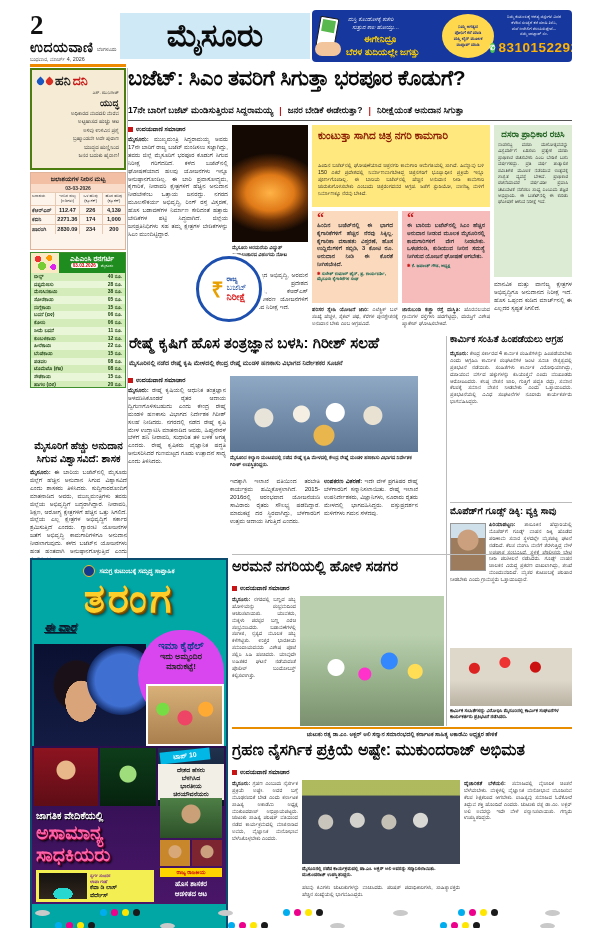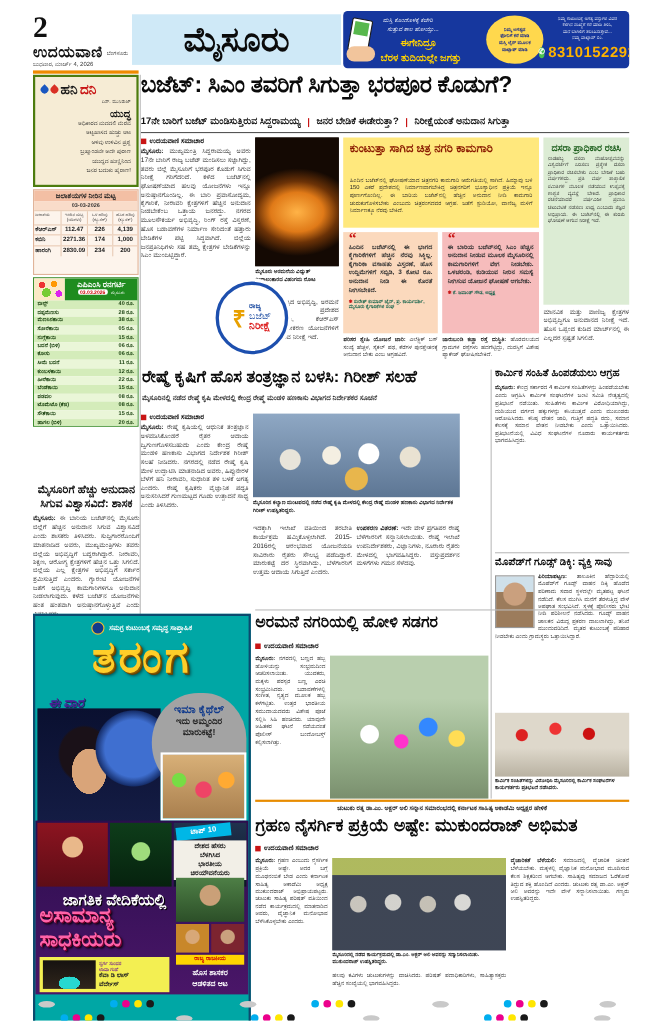--- a/index.html
+++ b/index.html
@@ -133,27 +133,27 @@
   #holihead{left:232px;top:558px;width:212px;height:22px;font-weight:800;font-size:14.5px;color:#0a0a0a;}
   #ecliphead{left:232px;top:741px;width:340px;height:24px;font-weight:800;font-size:16px;color:#0a0a0a;}
   #eclipkicker{left:232px;top:727px;width:340px;height:12px;border-top:2px solid #e88c00;font-weight:bold;font-size:5.8px;text-align:center;padding-top:2px;box-sizing:border-box;color:#222;}
   
   #tharanga{left:30px;top:558px;width:198px;height:420px;border:2px solid #0c4a6e;box-sizing:border-box;background:#00a7a5;overflow:hidden;}
   .thlocal{position:absolute;}
   .crest{width:12px;height:12px;border-radius:50%;background:#123a8c;border:1.5px solid #f0c030;box-sizing:border-box;}
   .thtag{font-weight:bold;font-size:6.4px;color:#fff;}
   #thlogo{left:0;top:16px;width:194px;text-align:center;font-weight:800;font-size:40px;letter-spacing:3px;color:#ffce29;
      text-shadow:1px 1px 0 #8a5a00,2px 2px 0 #6b4500,3px 3px 3px rgba(0,0,0,.55);}
-  #thweek{left:12px;top:72px;font-weight:800;font-style:italic;font-size:12px;color:#4c1d95;text-shadow:1px 1px 0 #045;text-decoration:underline;}
+  #thweek{left:12px;top:60px;font-weight:800;font-style:italic;font-size:12px;color:#0f172a;text-shadow:1px 1px 0 #045;text-decoration:underline;}
   #thface{left:2px;top:84px;width:112px;height:104px;background:
      radial-gradient(circle at 78% 35%,#3f6fd0 0 26px,#17306e 34px,transparent 35px),
      radial-gradient(ellipse 26px 34px at 42% 55%,#d9a479 0 60%,transparent 61%),
      radial-gradient(ellipse 40px 44px at 38% 40%,#1a1118 0 55%,transparent 60%),
      linear-gradient(#0a1030,#141c44);}
-  #thblob{left:106px;top:70px;width:86px;height:92px;background:#a3a3a3;border-radius:52% 48% 46% 54%;
+  #thblob{left:106px;top:70px;width:86px;height:92px;background:#d946ef;border-radius:52% 48% 46% 54%;
      text-align:center;box-sizing:border-box;padding-top:10px;}
   .thname{font-weight:800;font-size:10px;color:#103a8c;}
   .thsub{font-weight:bold;font-size:8px;color:#222;line-height:1.25;}
   #thmarket{left:114px;top:124px;width:78px;height:62px;border:2px solid #fff;box-sizing:border-box;background:
      radial-gradient(circle at 20% 40%,#7d4 0 6px,transparent 7px),
      radial-gradient(circle at 50% 55%,#e46 0 7px,transparent 8px),
      radial-gradient(circle at 78% 40%,#fa3 0 7px,transparent 8px),
      linear-gradient(#d8b078,#a97f4e);}
   #thpurple{left:0;top:186px;width:194px;height:158px;background:linear-gradient(#2b0e4e,#4a1668);}
   .mont1{left:2px;top:2px;width:64px;height:58px;background:radial-gradient(circle at 50% 38%,#e9b88a 0 9px,transparent 10px),linear-gradient(#8c1420,#5e0d16);}
@@ -161,21 +161,21 @@
   .mont3{left:126px;top:2px;width:66px;height:58px;background:linear-gradient(#20324e,#0c1526);}
   #thtop10{left:128px;top:4px;width:50px;height:12px;background:#00b7e6;color:#fff;font-weight:800;font-size:7px;
      text-align:center;line-height:12px;transform:rotate(-6deg);}
   #thright{left:126px;top:18px;width:66px;background:#f2efe7;color:#1a1a1a;font-weight:bold;font-size:6.2px;
      text-align:center;line-height:1.3;padding:2px 0;}
   .thport1{left:128px;top:52px;width:62px;height:40px;background:radial-gradient(circle at 50% 40%,#caa078 0 9px,transparent 10px),linear-gradient(#4e7f46,#2c4f28);}
   .thport2{left:128px;top:94px;width:30px;height:26px;background:radial-gradient(circle at 50% 45%,#d8a878 0 6px,transparent 7px),#c8872a;}
   .thport3{left:160px;top:94px;width:30px;height:26px;background:radial-gradient(circle at 50% 45%,#caa07e 0 6px,transparent 7px),#7c2430;}
   #thribbon{left:128px;top:122px;width:62px;height:9px;background:#ffd500;color:#c00;font-weight:bold;font-size:5.4px;text-align:center;line-height:9px;}
   .thpol{left:126px;width:66px;color:#fff;font-weight:800;font-size:7px;text-align:center;}
-  #thglobal{left:4px;top:64px;width:120px;color:#fff;font-weight:800;font-size:14px;text-shadow:1px 1px 0 #000;margin-left:21px;}
+  #thglobal{left:4px;top:64px;width:120px;color:#fff;font-weight:800;font-size:10px;text-shadow:1px 1px 0 #000;}
   .thbig{left:4px;width:122px;font-weight:800;font-size:19px;color:#ff62a8;text-shadow:1px 1px 0 #7a0030,2px 2px 2px #000;}
   #thcave{left:4px;top:124px;width:118px;height:32px;background:#f3ef52;display:flex;gap:3px;box-sizing:border-box;padding:3px;}
   .cavepic{width:48px;height:26px;background:radial-gradient(ellipse 16px 10px at 50% 80%,#27d8d0 0 60%,transparent 61%),linear-gradient(#161210,#30261c);}
   .cavetxt{font-size:4.5px;font-weight:bold;color:#7a2b8a;line-height:1.25;}
   .cavetxt .big{font-size:6px;font-weight:800;color:#222;}
   
   .regoval{position:absolute;width:15px;height:6px;border-radius:50%;background:#c9c9c9;}
   .reggroup{position:absolute;display:flex;gap:4px;}
   .regdot{width:7px;height:7px;border-radius:50%;}
   .dc{background:#00aeef;} .dm{background:#ec008c;} .dy{background:#ffe600;} .dk{background:#1a1a1a;}

